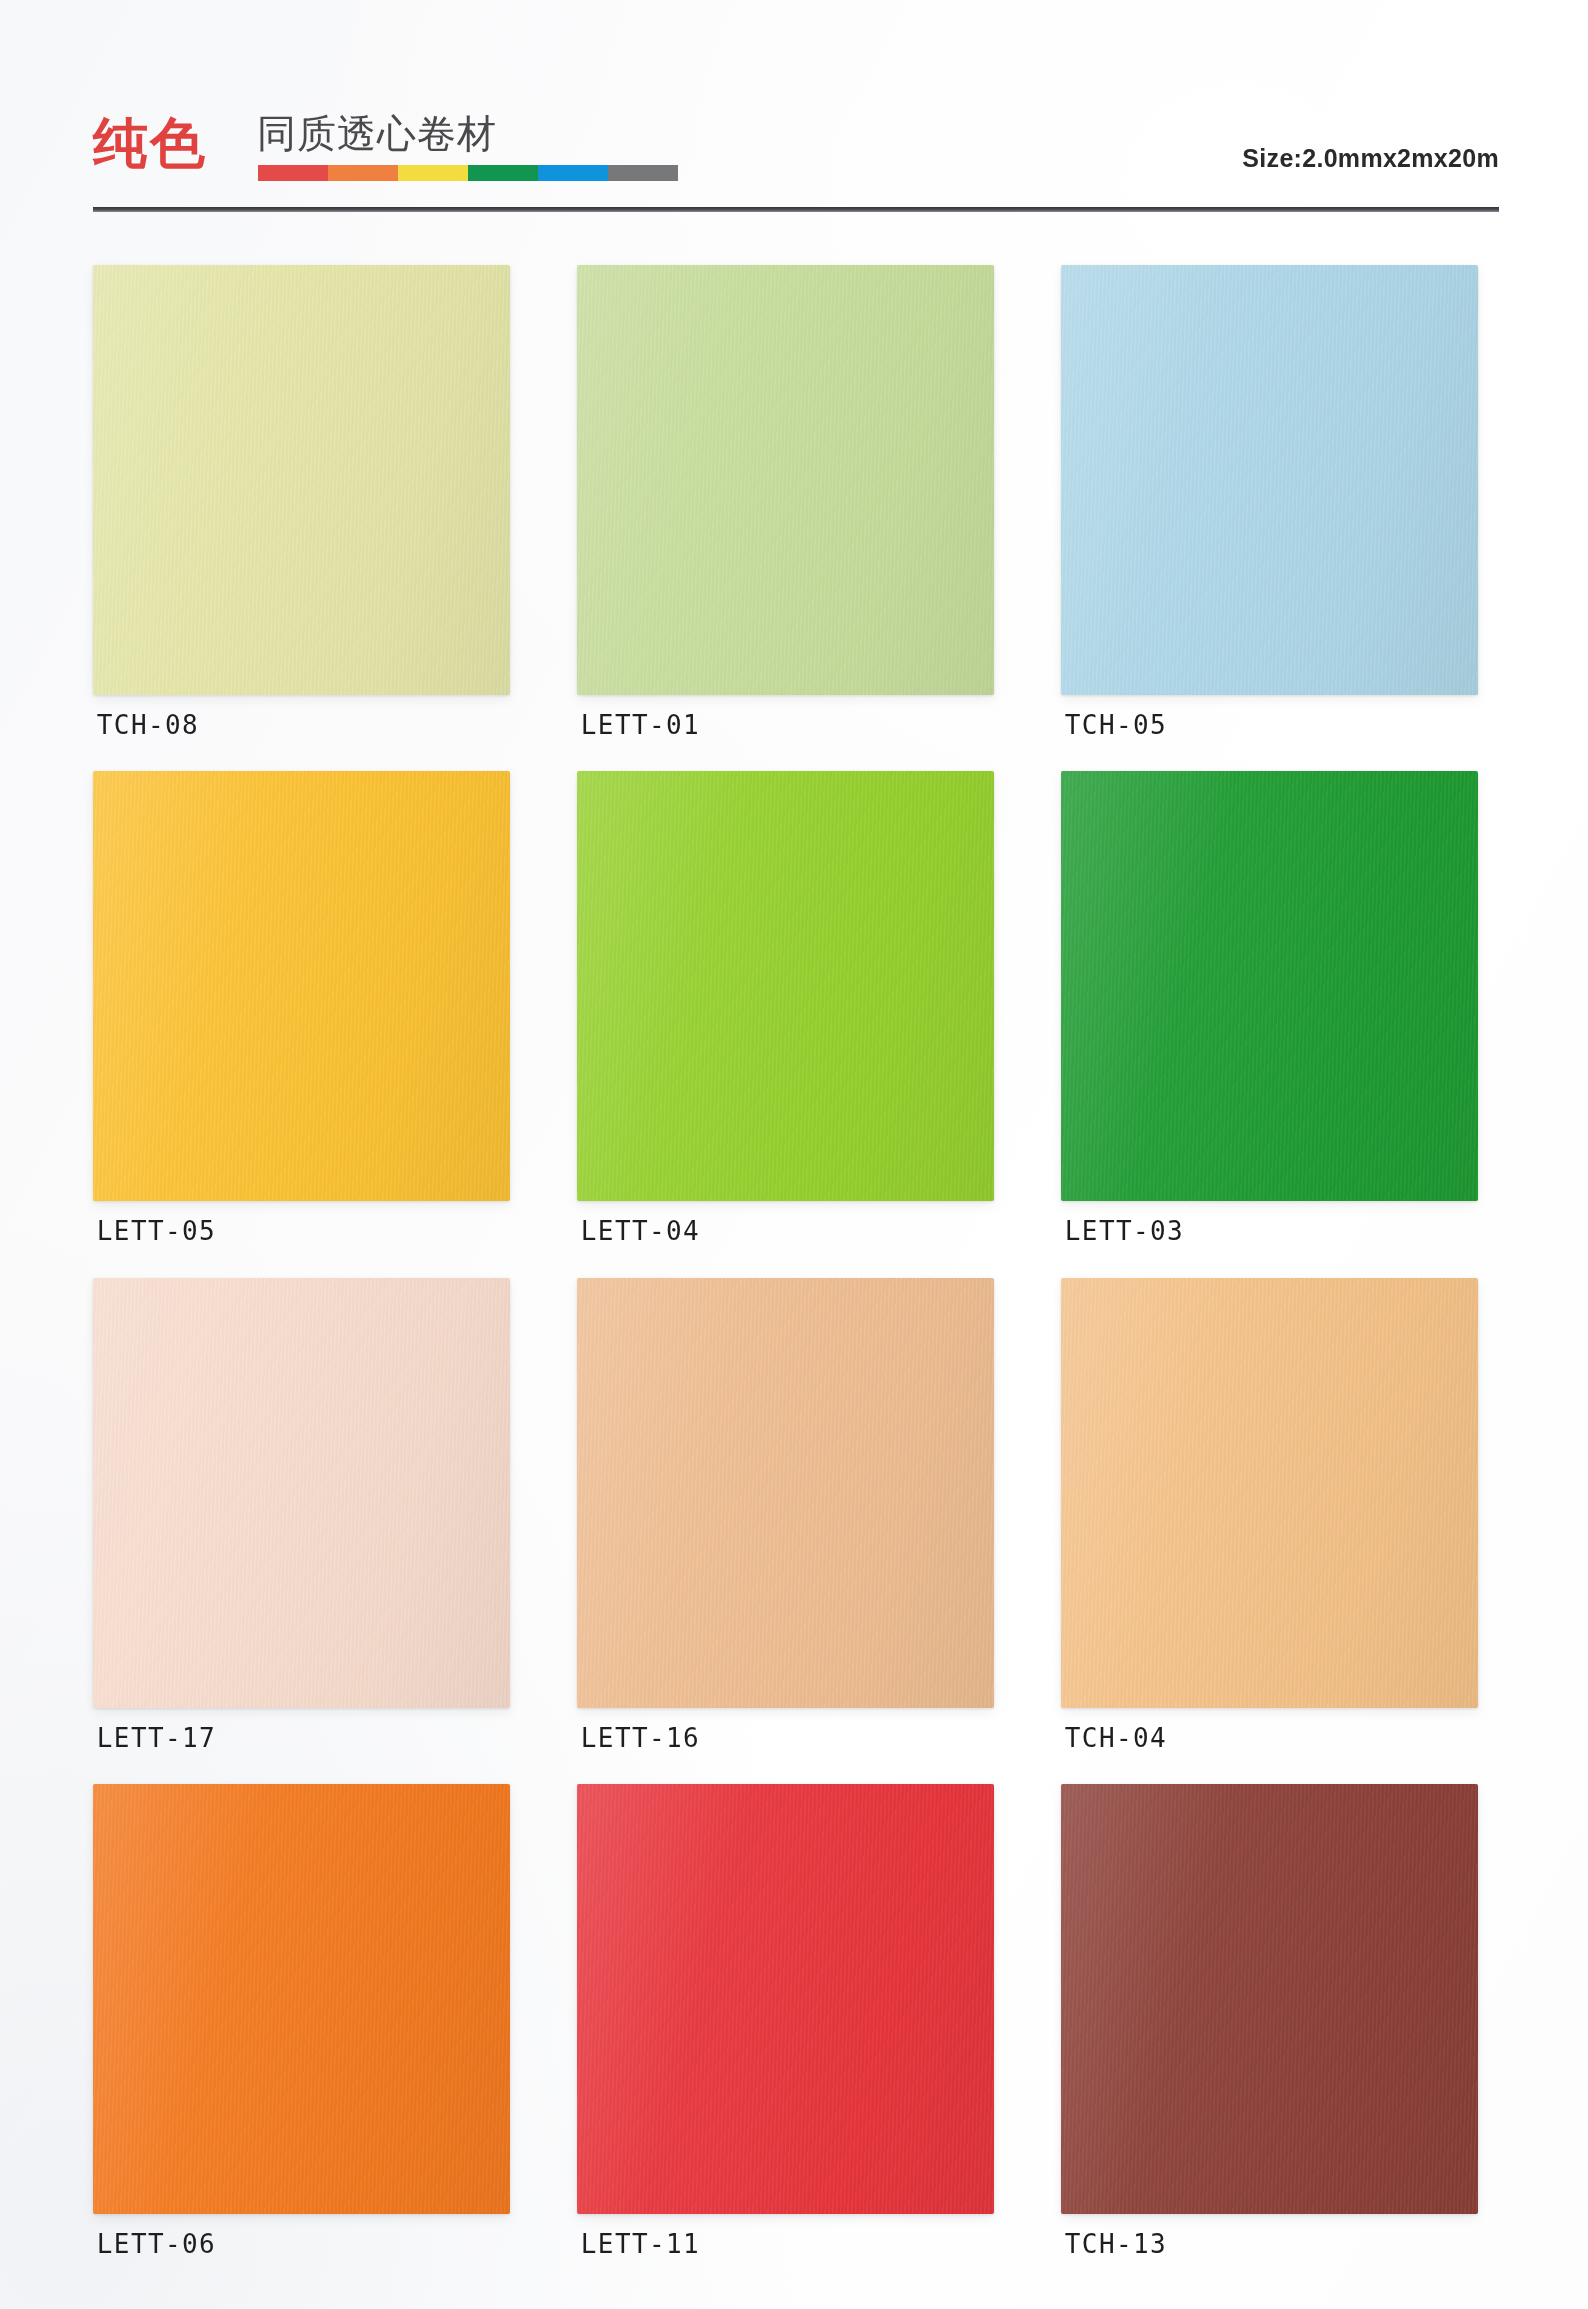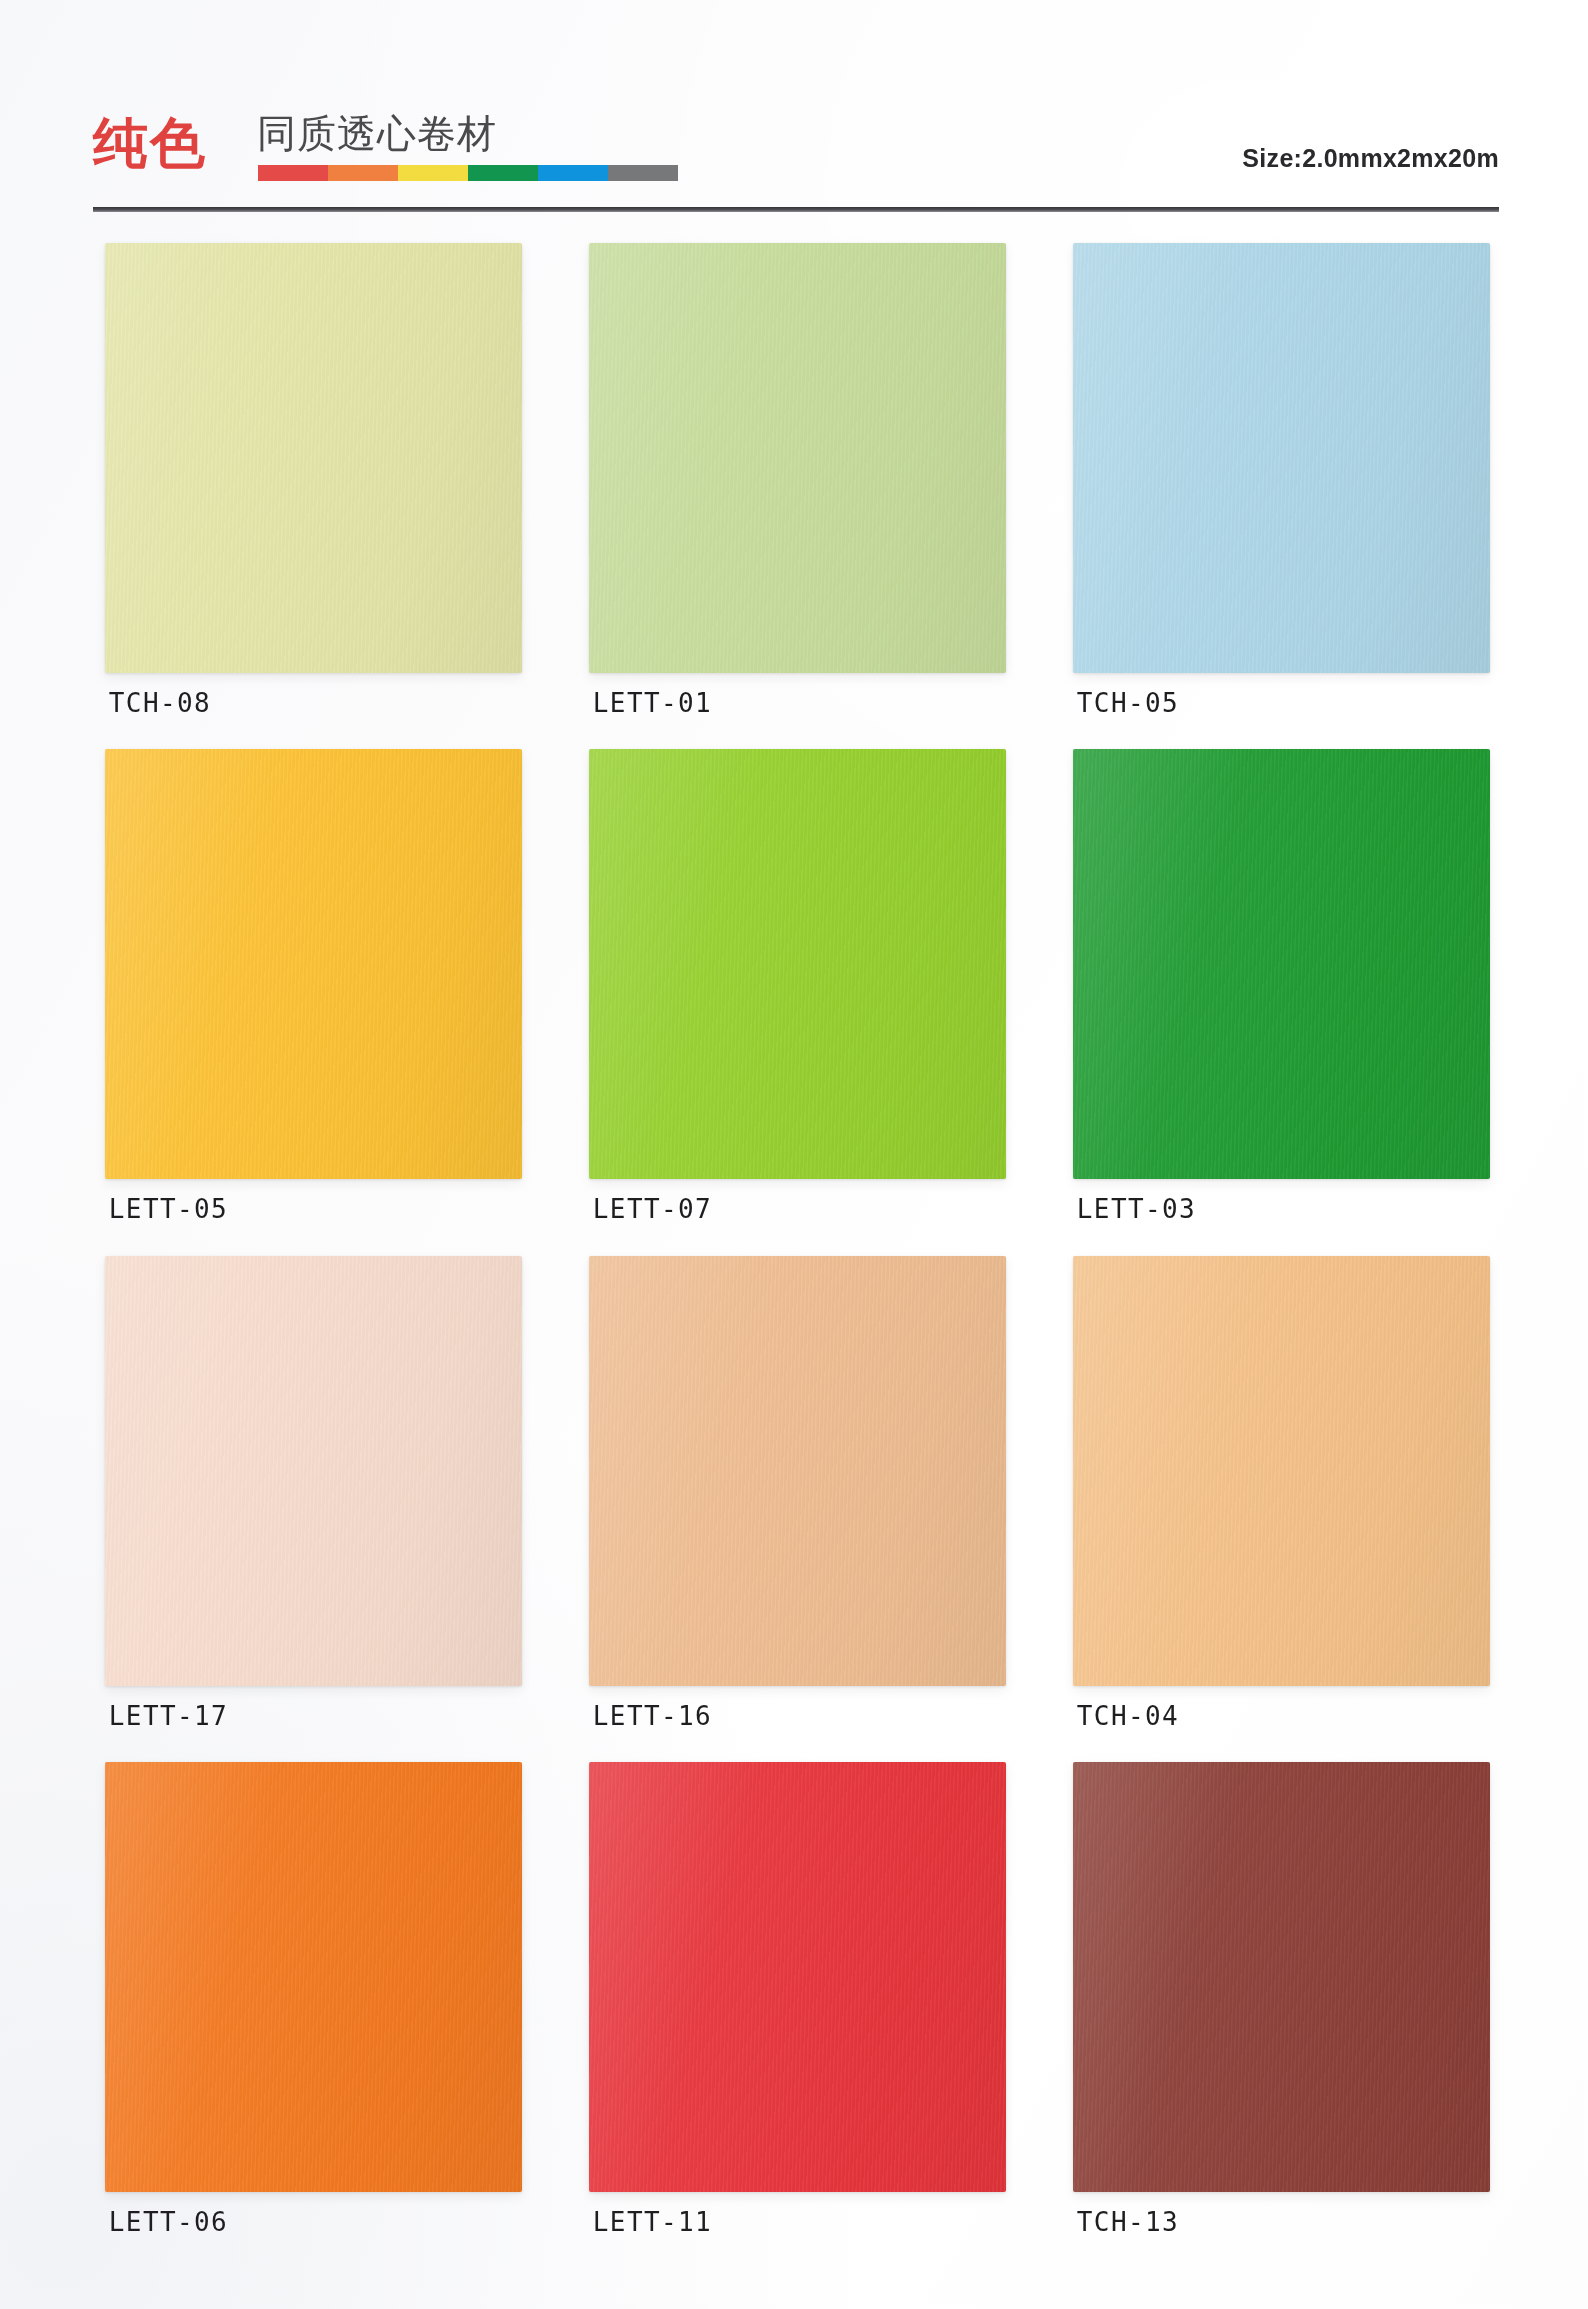--- a/index.html
+++ b/index.html
@@ -93,27 +93,26 @@
     top: 95px;
     width: 1406px;
     height: 4.8px;
     background: linear-gradient(180deg, #343438 0%, #4e4e54 55%, #8d8d94 100%);
   }
 
   
   #swatch-grid {
     position: absolute;
     left: 93px;
-    top: 243px;
+    top: 265px;
     width: 1406px;
     display: grid;
     grid-template-columns: repeat(3, 418px);
     column-gap: 66px;
     row-gap: 11.4px;
-    margin-left: 12px;
   }
   .cell {
     width: 418px;
     height: 495px;
     position: relative;
   }
   .chip {
     width: 417px;
     height: 430px;
     border-radius: 1.9px;
@@ -178,21 +177,21 @@
       <div class="cell">
         <div class="chip" style="background: rgb(174, 215, 232);"></div>
         <div class="chip-label">TCH-05</div>
       </div>
       <div class="cell">
         <div class="chip" style="background: rgb(252, 194, 51);"></div>
         <div class="chip-label">LETT-05</div>
       </div>
       <div class="cell">
         <div class="chip" style="background: rgb(150, 209, 46);"></div>
-        <div class="chip-label">LETT-07</div>
+        <div class="chip-label">LETT-04</div>
       </div>
       <div class="cell">
         <div class="chip" style="background: rgb(31, 156, 50);"></div>
         <div class="chip-label">LETT-03</div>
       </div>
       <div class="cell">
         <div class="chip" style="background: rgb(247, 220, 205);"></div>
         <div class="chip-label">LETT-17</div>
       </div>
       <div class="cell">

